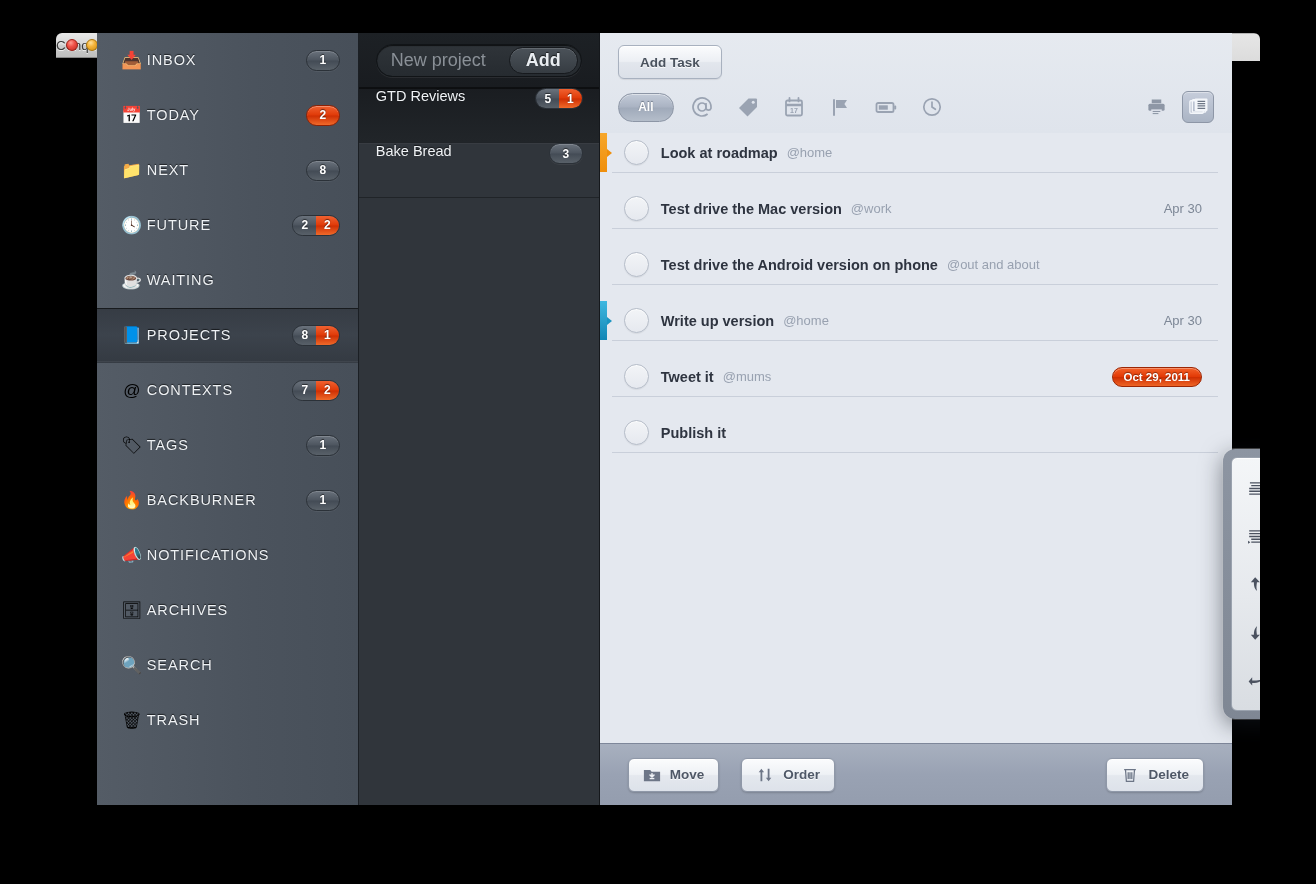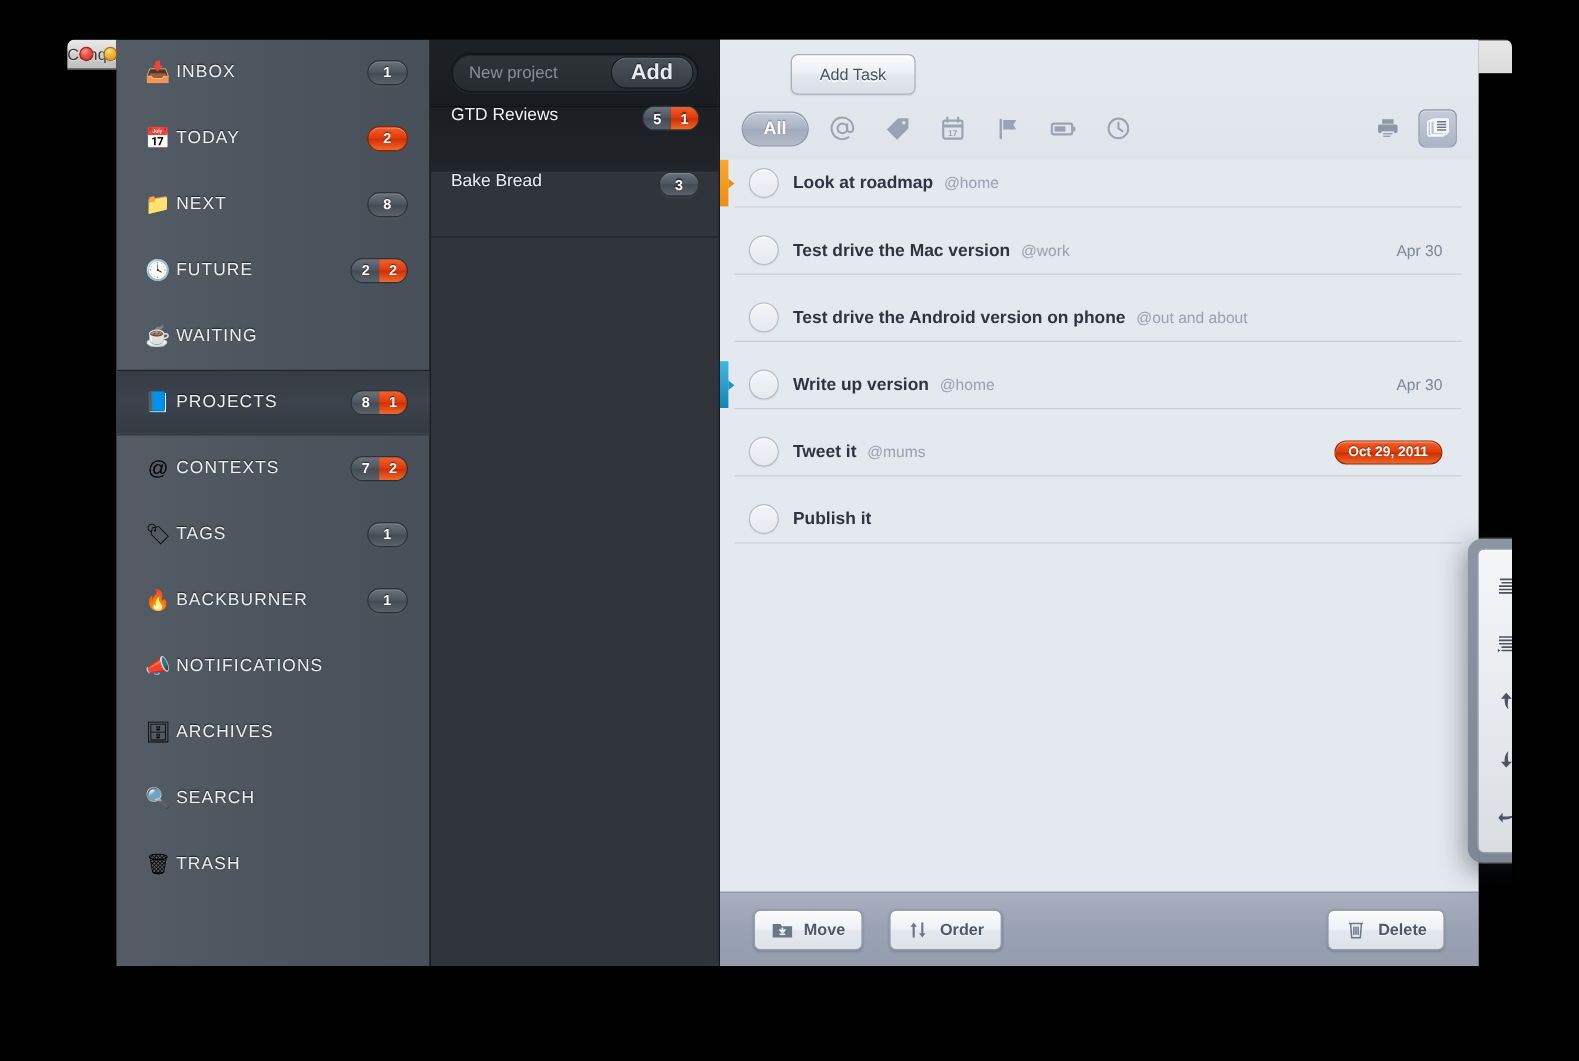--- a/index.html
+++ b/index.html
@@ -107,21 +107,21 @@
     background: linear-gradient(to bottom,#1d2125 0%,#191c20 100%);
     border-bottom: 1px solid #0d0f11;
   }
   #new-project-pill {
     width: 206px; height: 33px; border-radius: 17px;
     background: linear-gradient(to bottom,#2f3439 0%,#262b30 100%);
     border: 1px solid #111417;
     box-shadow: inset 0 1px 1px rgba(0,0,0,.7), 0 1px 0 rgba(255,255,255,.07);
     display: flex; align-items: center; padding: 0 3px 0 14px;
   }
-  #new-project-pill .ph { flex: 1; color: #8a9097; font-size: 14px; }
+  #new-project-pill .ph { flex: 1; color: #8a9097; font-size: 18px; }
   #add-btn {
     height: 27px; border-radius: 14px; padding: 0 16px;
     background: linear-gradient(to bottom,#4b5259 0%,#363c42 100%);
     border: 1px solid #16191d;
     box-shadow: inset 0 1px 0 rgba(255,255,255,.14);
     color: #e9edf1; font-size: 18px; font-weight: bold;
     display: flex; align-items: center;
     text-shadow: 0 -1px 1px rgba(0,0,0,.7);
   }
   .proj-item {
@@ -149,36 +149,35 @@
     box-shadow: inset 0 1px 2px rgba(90,100,115,.22);
     display: flex; align-items: center; padding: 0 16px;
     color: #5f6773; font-size: 14.5px;
   }
   #add-task-btn {
     width: 104px; height: 34px; border-radius: 6px;
     background: linear-gradient(to bottom,#fbfcfd 0%,#eceff4 48%,#e2e6ed 52%,#dbe0e8 100%);
     border: 1px solid #a8b1bf;
     box-shadow: inset 0 1px 0 #fff, 0 1px 1px rgba(0,0,0,.08);
     display: flex; align-items: center; justify-content: center;
-    font-size: 13.5px; font-weight: normal; color: #4a525e;
+    font-size: 13.5px; font-weight: bold; color: #4a525e;
     text-shadow: 0 1px 0 rgba(255,255,255,.9);
-    margin-left: 41px;
   }
   #filter-row { display: flex; align-items: center; margin-top: 12px; padding-bottom: 10px; }
   #filters { display: flex; align-items: center; gap: 10px; flex: 1; }
   .fbtn {
     width: 36px; height: 28px; display: flex; align-items: center; justify-content: center;
     color: #9aa3b2;
   }
   .fbtn.all {
     width: 56px; height: 29px; border-radius: 15px;
     background: linear-gradient(to bottom,#c3cbd8 0%,#aab3c3 48%,#a0aaba 52%,#b4bdca 100%);
     border: 1px solid #8d96a6;
     box-shadow: inset 0 1px 0 rgba(255,255,255,.45);
-    color: #fff; font-size: 15px; font-weight: bold;
+    color: #fff; font-size: 12px; font-weight: bold;
     text-shadow: 0 -1px 1px rgba(60,70,85,.6);
   }
   .fbtn svg { display: block; }
   #view-btns { display: flex; align-items: center; gap: 10px; }
   .vbtn { width: 32px; height: 32px; display: flex; align-items: center; justify-content: center; border-radius: 6px; color: #8e97a6; }
   .vbtn.active {
     background: linear-gradient(to bottom,#c6cddb 0%,#aab4c4 100%);
     border: 1px solid #8d96a6;
     box-shadow: inset 0 1px 0 rgba(255,255,255,.4);
     color: #f3f6fa;

